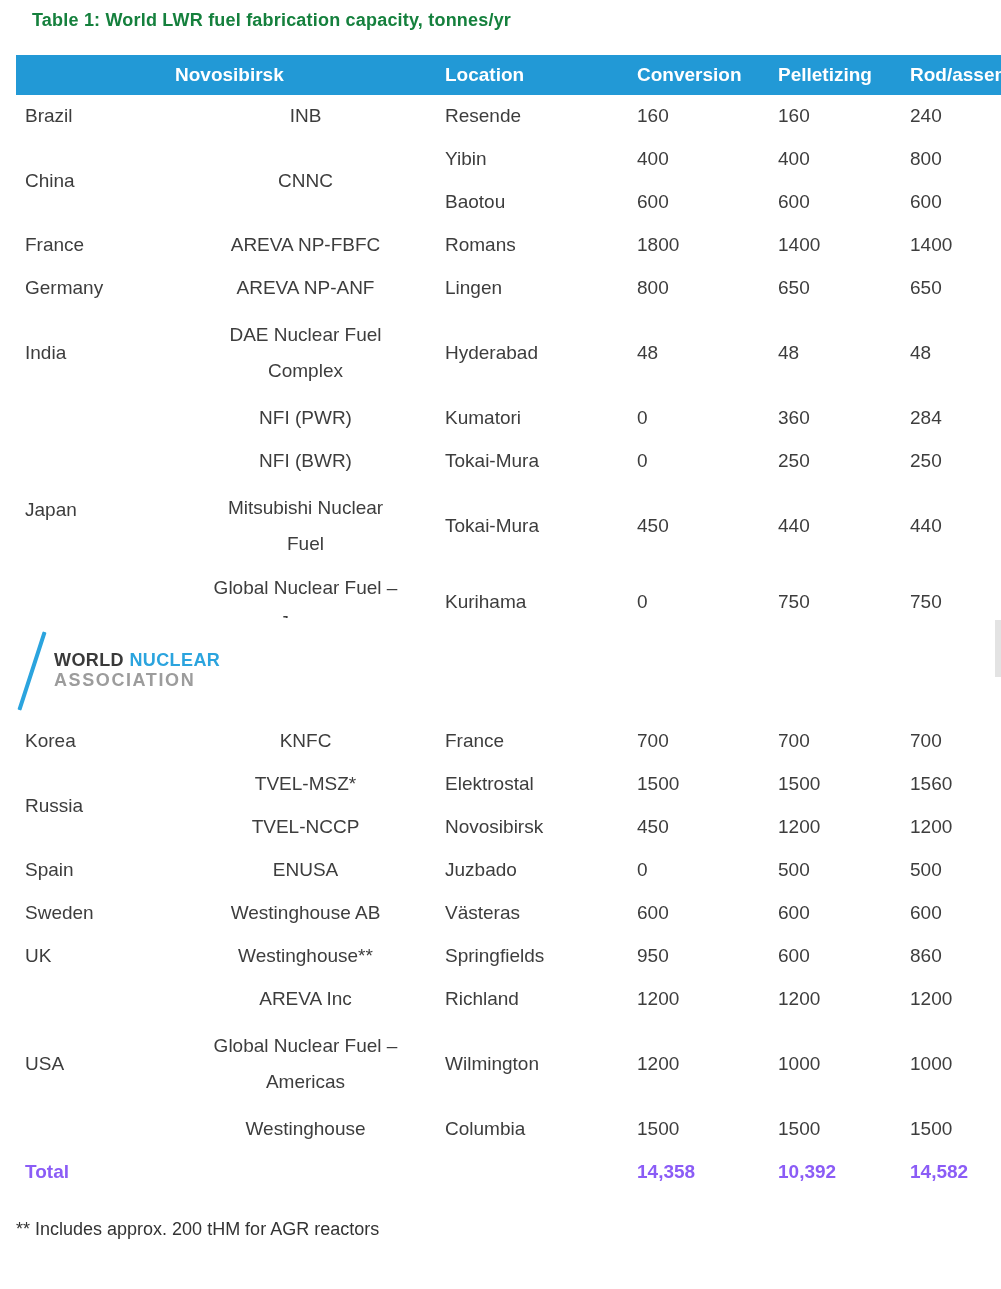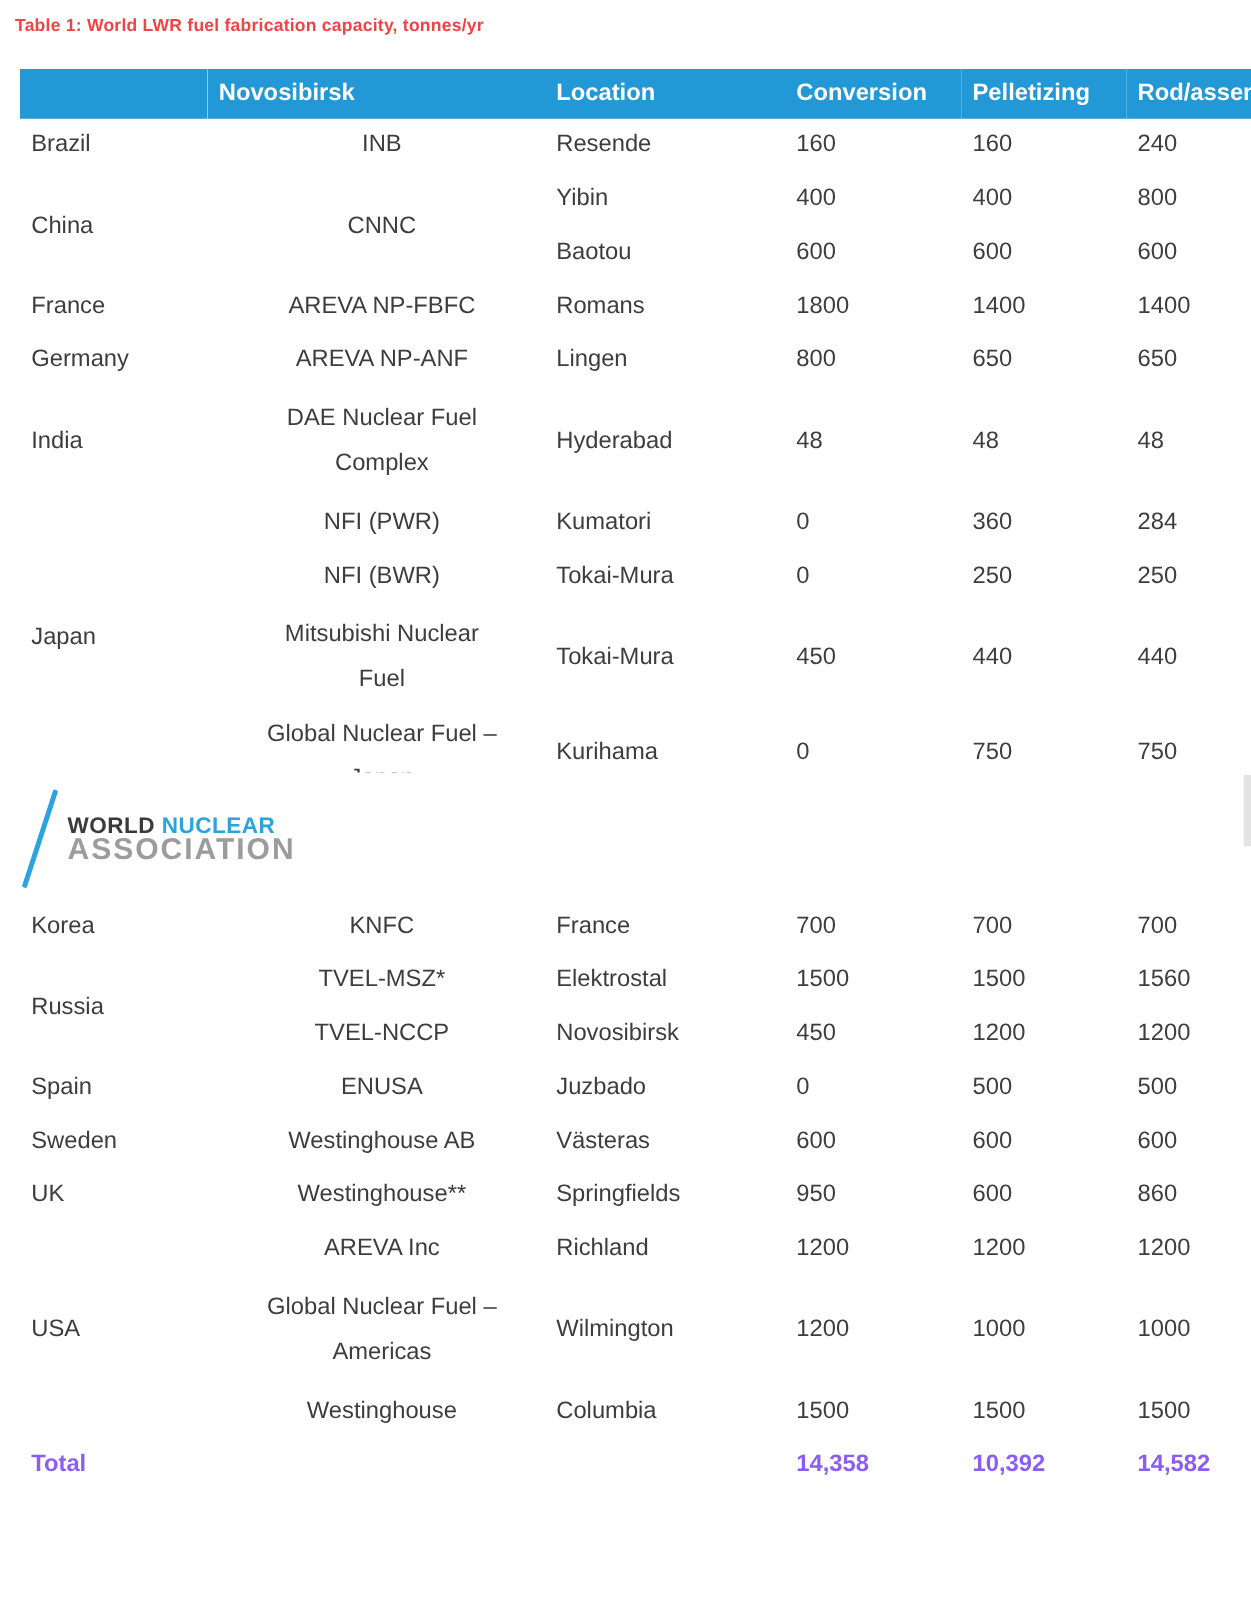--- a/index.html
+++ b/index.html
@@ -6,24 +6,24 @@
   html, body { margin: 0; padding: 0; }
   body {
     width: 1001px; height: 1289px;
     background: #ffffff;
     font-family: "Liberation Sans", sans-serif;
     color: #3d3d3d;
     position: relative;
     overflow: hidden;
   }
   .page-title {
-    margin: 7px 0 0 12px;
-    font-size: 14px;
+    margin: 7px 0 0 32px;
+    font-size: 18px;
     font-weight: 700;
-    color: #ef4444;
+    color: #15803d;
     letter-spacing: 0.2px;
     line-height: 26px;
   }
   .table-wrap {
     margin: 22px 0 0 16px;
     width: 985px;
     overflow: hidden;
   }
   table {
     border-collapse: collapse;
@@ -65,21 +65,21 @@
     border-radius: 1px;
   }
   .logo-text { position: absolute; left: 38px; top: 26px; }
   .logo-line1 {
     font-size: 18px; font-weight: 700;
     letter-spacing: 0.4px; line-height: 20px;
     color: #3a3a3a; white-space: nowrap;
   }
   .logo-line1 .blue { color: #2ba4de; }
   .logo-line2 {
-    font-size: 24px; font-weight: 700;
+    font-size: 18px; font-weight: 700;
     letter-spacing: 1.6px; line-height: 20px;
     color: #9c9c9c; white-space: nowrap;
   }
   .footnotes { margin: 18px 0 0 16px; font-size: 18px; color: #333333; }
   .footnotes div { line-height: 35px; }
   .scrollbar-thumb {
     position: absolute;
     right: 0; top: 620px;
     width: 6px; height: 57px;
     background: #e3e3e3;
@@ -324,15 +324,16 @@
           <td class="col-num">14,358</td>
           <td class="col-num">10,392</td>
           <td class="col-num">14,582</td>
         </tr>
       </tbody>
   </table>
 
 </div>
 
 <div class="footnotes">
+  <div>** Includes approx. 200 tHM for AGR reactors</div>
 </div>
 
 <div class="scrollbar-thumb"></div>
 
 </body></html>

